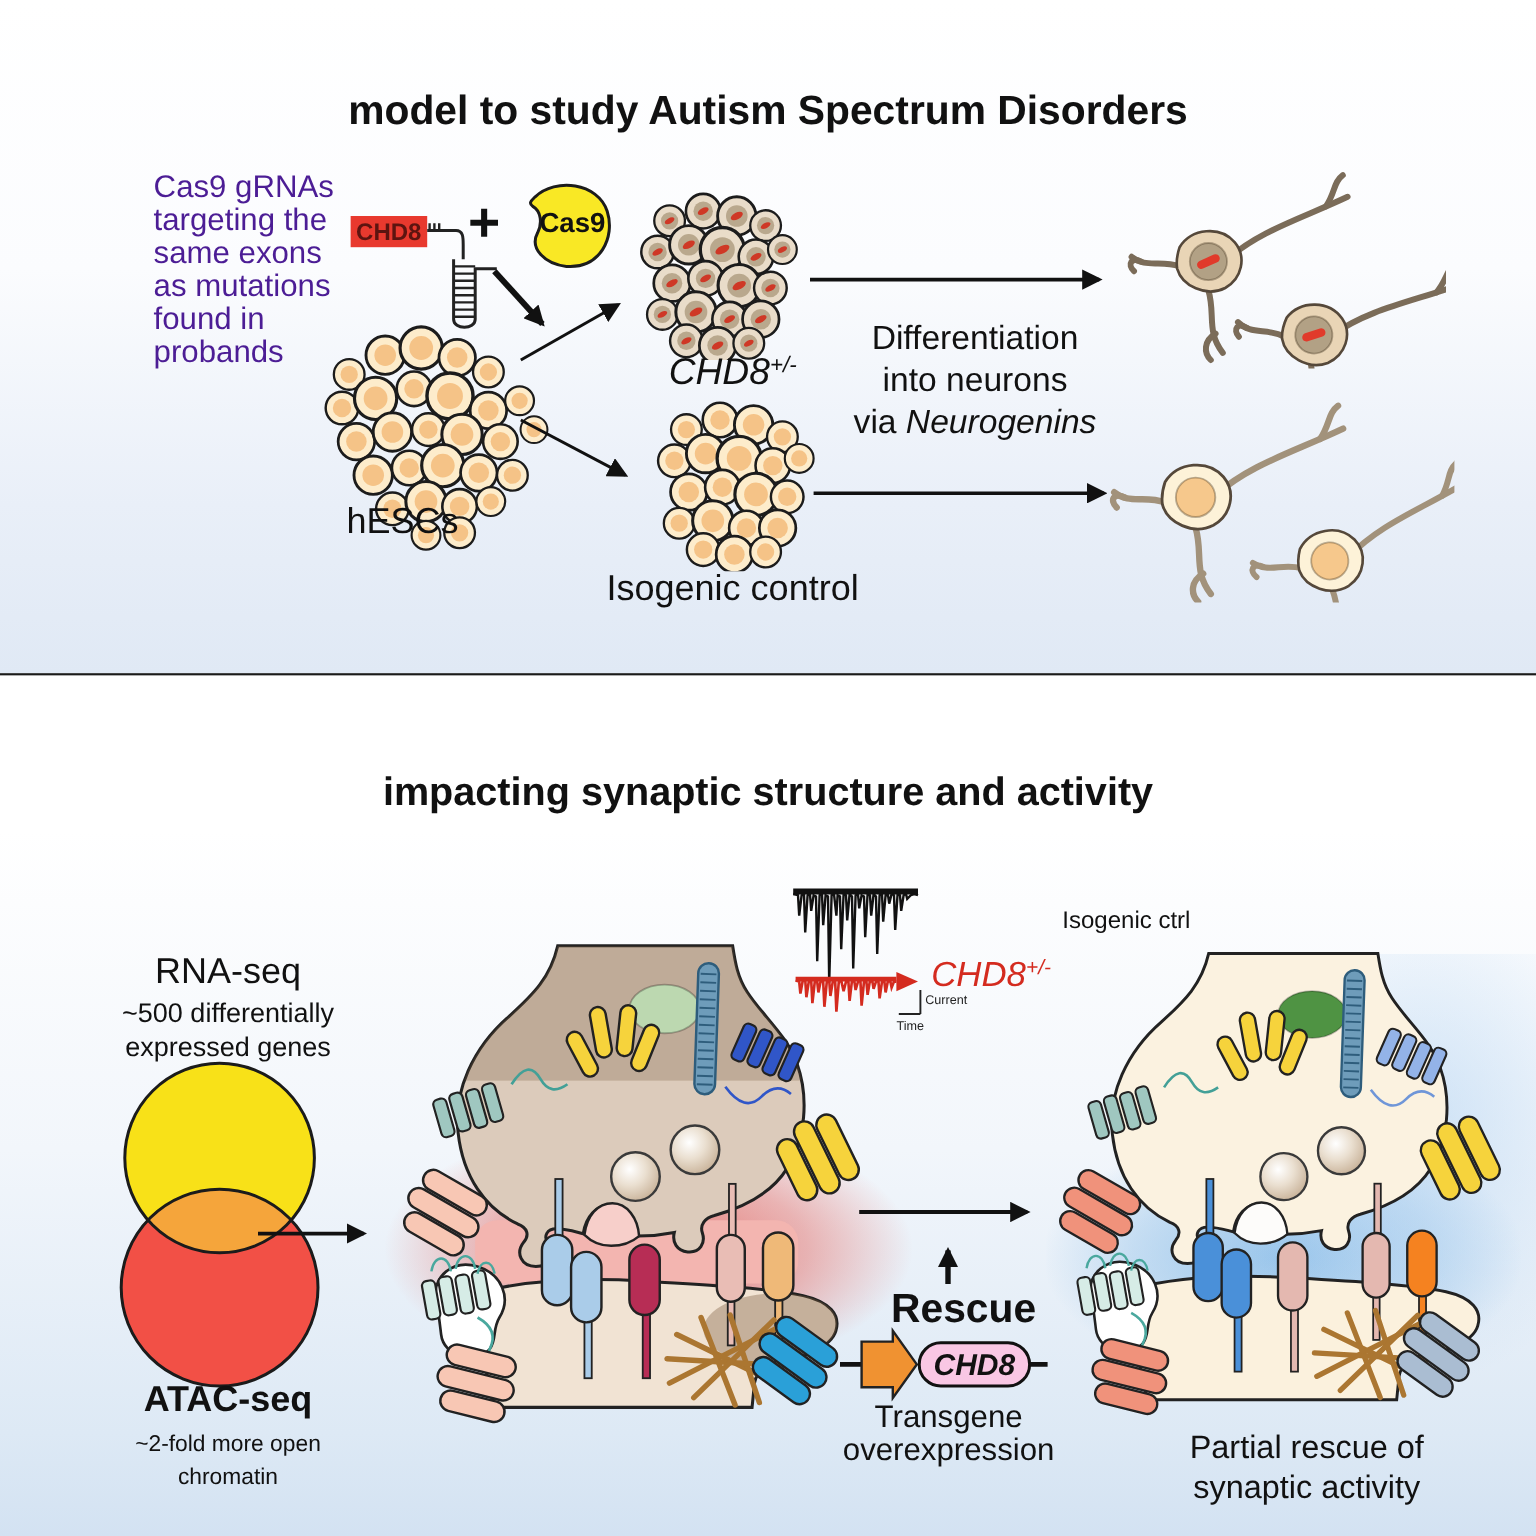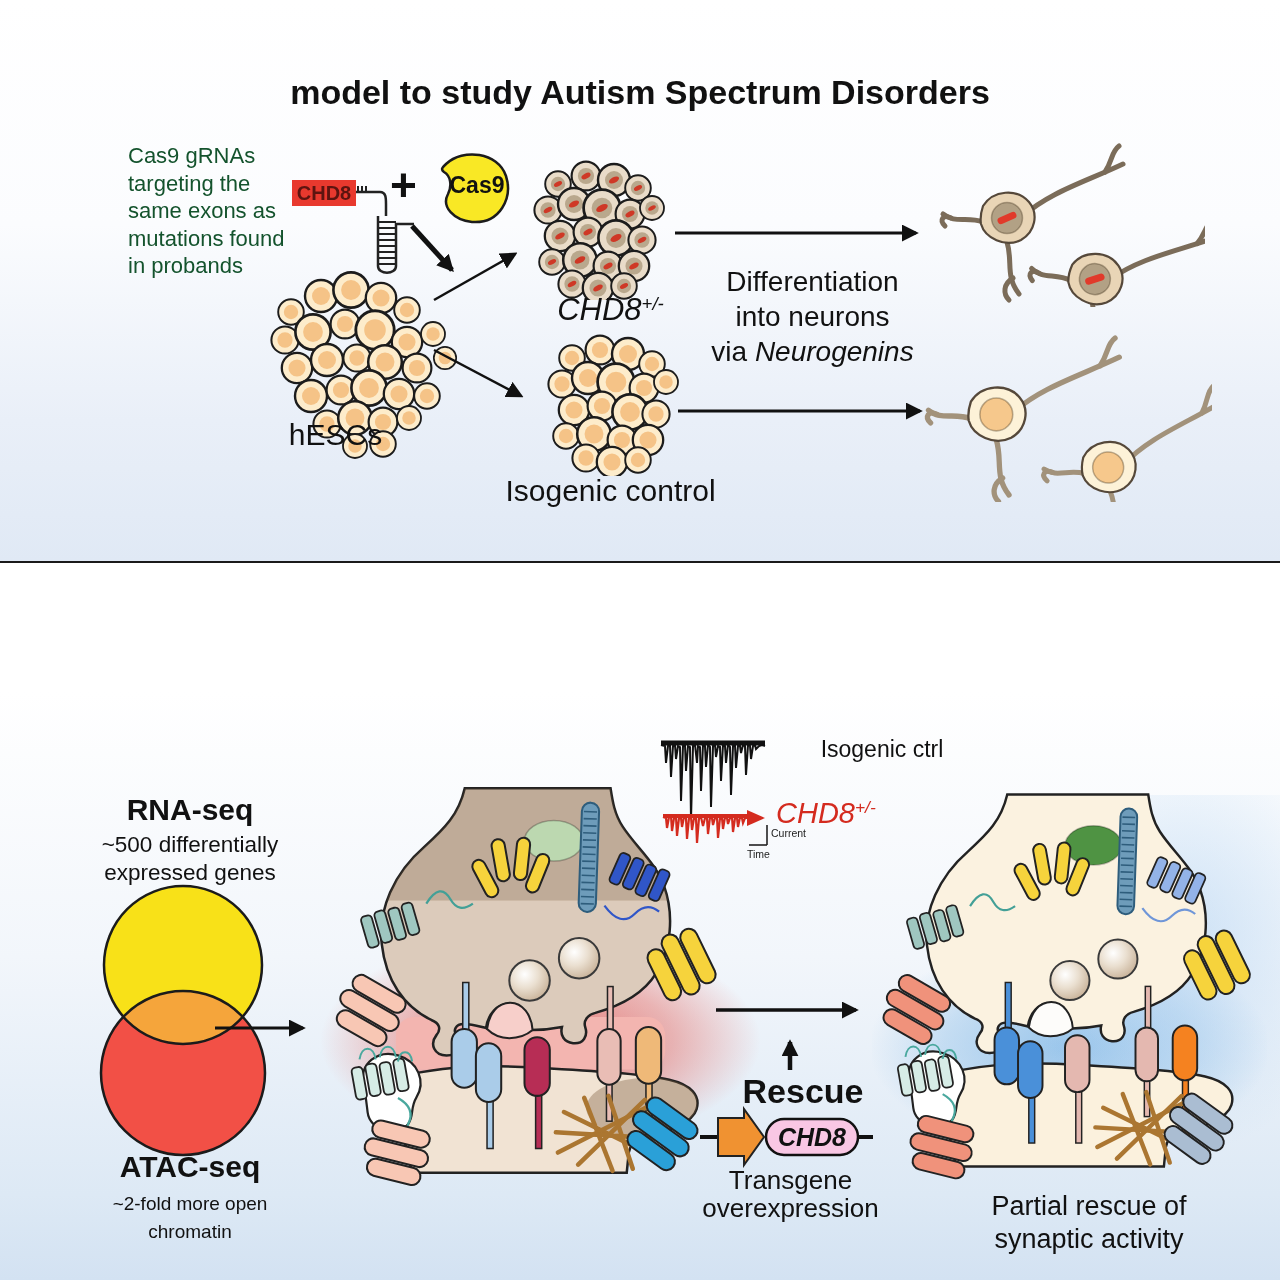--- a/index.html
+++ b/index.html
@@ -8,32 +8,32 @@
   .abs{position:absolute;}
   .panel-top{left:0;top:0;width:1280px;height:561px;
      background:linear-gradient(180deg,#ffffff 0%,#fbfcfe 40%,#e9eff8 75%,#e0e9f5 100%);}
   .divider{left:0;top:561px;width:1280px;height:2px;background:#1a1a1a;}
   .panel-bottom{left:0;top:563px;width:1280px;height:717px;
      background:linear-gradient(180deg,#ffffff 0%,#ffffff 18%,#f2f6fb 55%,#dde9f5 88%,#d3e2f2 100%);}
   .title{font-weight:bold;text-align:center;}
   .t1{left:0;top:26px;width:1280px;font-size:34px;line-height:44px;}
   .t2{left:0;top:594px;width:1280px;font-size:33px;line-height:44px;}
   .sup{font-size:60%;position:relative;top:-0.55em;}
-  .note{left:128px;top:142px;width:166px;font-size:22px;line-height:27.5px;color:#14532d;}
+  .note{left:128px;top:142px;width:166px;font-size:26px;line-height:27.5px;color:#4c1d95;}
   .plus{left:390px;top:158px;font-size:46px;font-weight:bold;}
   .lbl{position:absolute;text-align:center;}
   .hesc-lbl{left:258px;top:418px;width:155px;font-size:30px;}
   .mut-lbl{left:528px;top:292px;width:165px;font-size:31px;font-style:italic;}
   .ctl-lbl{left:493px;top:474px;width:235px;font-size:30px;}
   .diff{left:700px;top:264px;width:225px;font-size:28px;line-height:35px;text-align:center;}
-  .rna-t{left:100px;top:793px;width:180px;font-size:30px;font-weight:bold;}
+  .rna-t{left:100px;top:793px;width:180px;font-size:30px;font-weight:normal;}
   .rna-s{left:72px;top:831px;width:236px;font-size:22.5px;line-height:28px;}
   .atac-t{left:90px;top:1150px;width:200px;font-size:30px;font-weight:bold;}
   .atac-s{left:90px;top:1190px;width:200px;font-size:19px;line-height:28px;}
-  .isoctrl-lbl{left:772px;top:736px;width:220px;font-size:23px;text-align:center;}
+  .isoctrl-lbl{left:772px;top:756px;width:220px;font-size:20px;text-align:right;}
   .chd8tr-lbl{left:776px;top:797px;width:160px;font-size:29px;font-style:italic;color:#d42b1f;text-align:left;}
   .rescue-lbl{left:713px;top:1072px;width:180px;font-size:34px;font-weight:bold;}
   .transgene-lbl{left:693px;top:1166px;width:195px;font-size:26px;line-height:28px;}
   .partial-lbl{left:958px;top:1190px;width:262px;font-size:27px;line-height:33px;}
   svg{display:block;}
   svg text{font-family:inherit;}
   .glow{position:absolute;z-index:1;pointer-events:none;}
   .glow-red{left:318px;top:932px;width:445px;height:218px;
      background:radial-gradient(ellipse at 50% 50%,rgba(226,60,48,.68) 0%,rgba(226,60,48,.35) 42%,rgba(226,60,48,0) 70%);}
   .glow-blue{left:872px;top:942px;width:395px;height:210px;
@@ -312,20 +312,21 @@
     <use href="#neuron" transform="translate(0,12)"></use>
     <use href="#neuron" transform="translate(96,66) rotate(6)"></use>
   </svg>
   <svg class="abs neurons-ctl" style="left:912px;top:322px" width="300" height="180" viewBox="0 0 300 180">
     <use href="#neuron" transform="translate(8,14) scale(1.06)"></use>
     <use href="#neuron" transform="translate(118,78) rotate(-5)"></use>
   </svg>
 
   <div class="abs title t2 txt">
     <br>
+    <span>impacting synaptic structure and activity</span>
   </div>
 
   <div class="abs lbl rna-t txt">RNA-seq</div>
   <div class="abs lbl rna-s txt">~500 differentially expressed genes</div>
 
   <svg class="abs" style="left:92px;top:878px" width="200" height="300" viewBox="0 0 200 300">
     <circle cx="91" cy="87" r="79" fill="#f8e118"></circle>
     <circle cx="91" cy="195" r="82" fill="#f25046"></circle>
     <circle cx="91" cy="195" r="82" fill="#f5a53b" clip-path="url(#clipVennY)"></circle>
     <circle cx="91" cy="87" r="79" fill="none" stroke="#1b1b1b" stroke-width="2.5"></circle>

